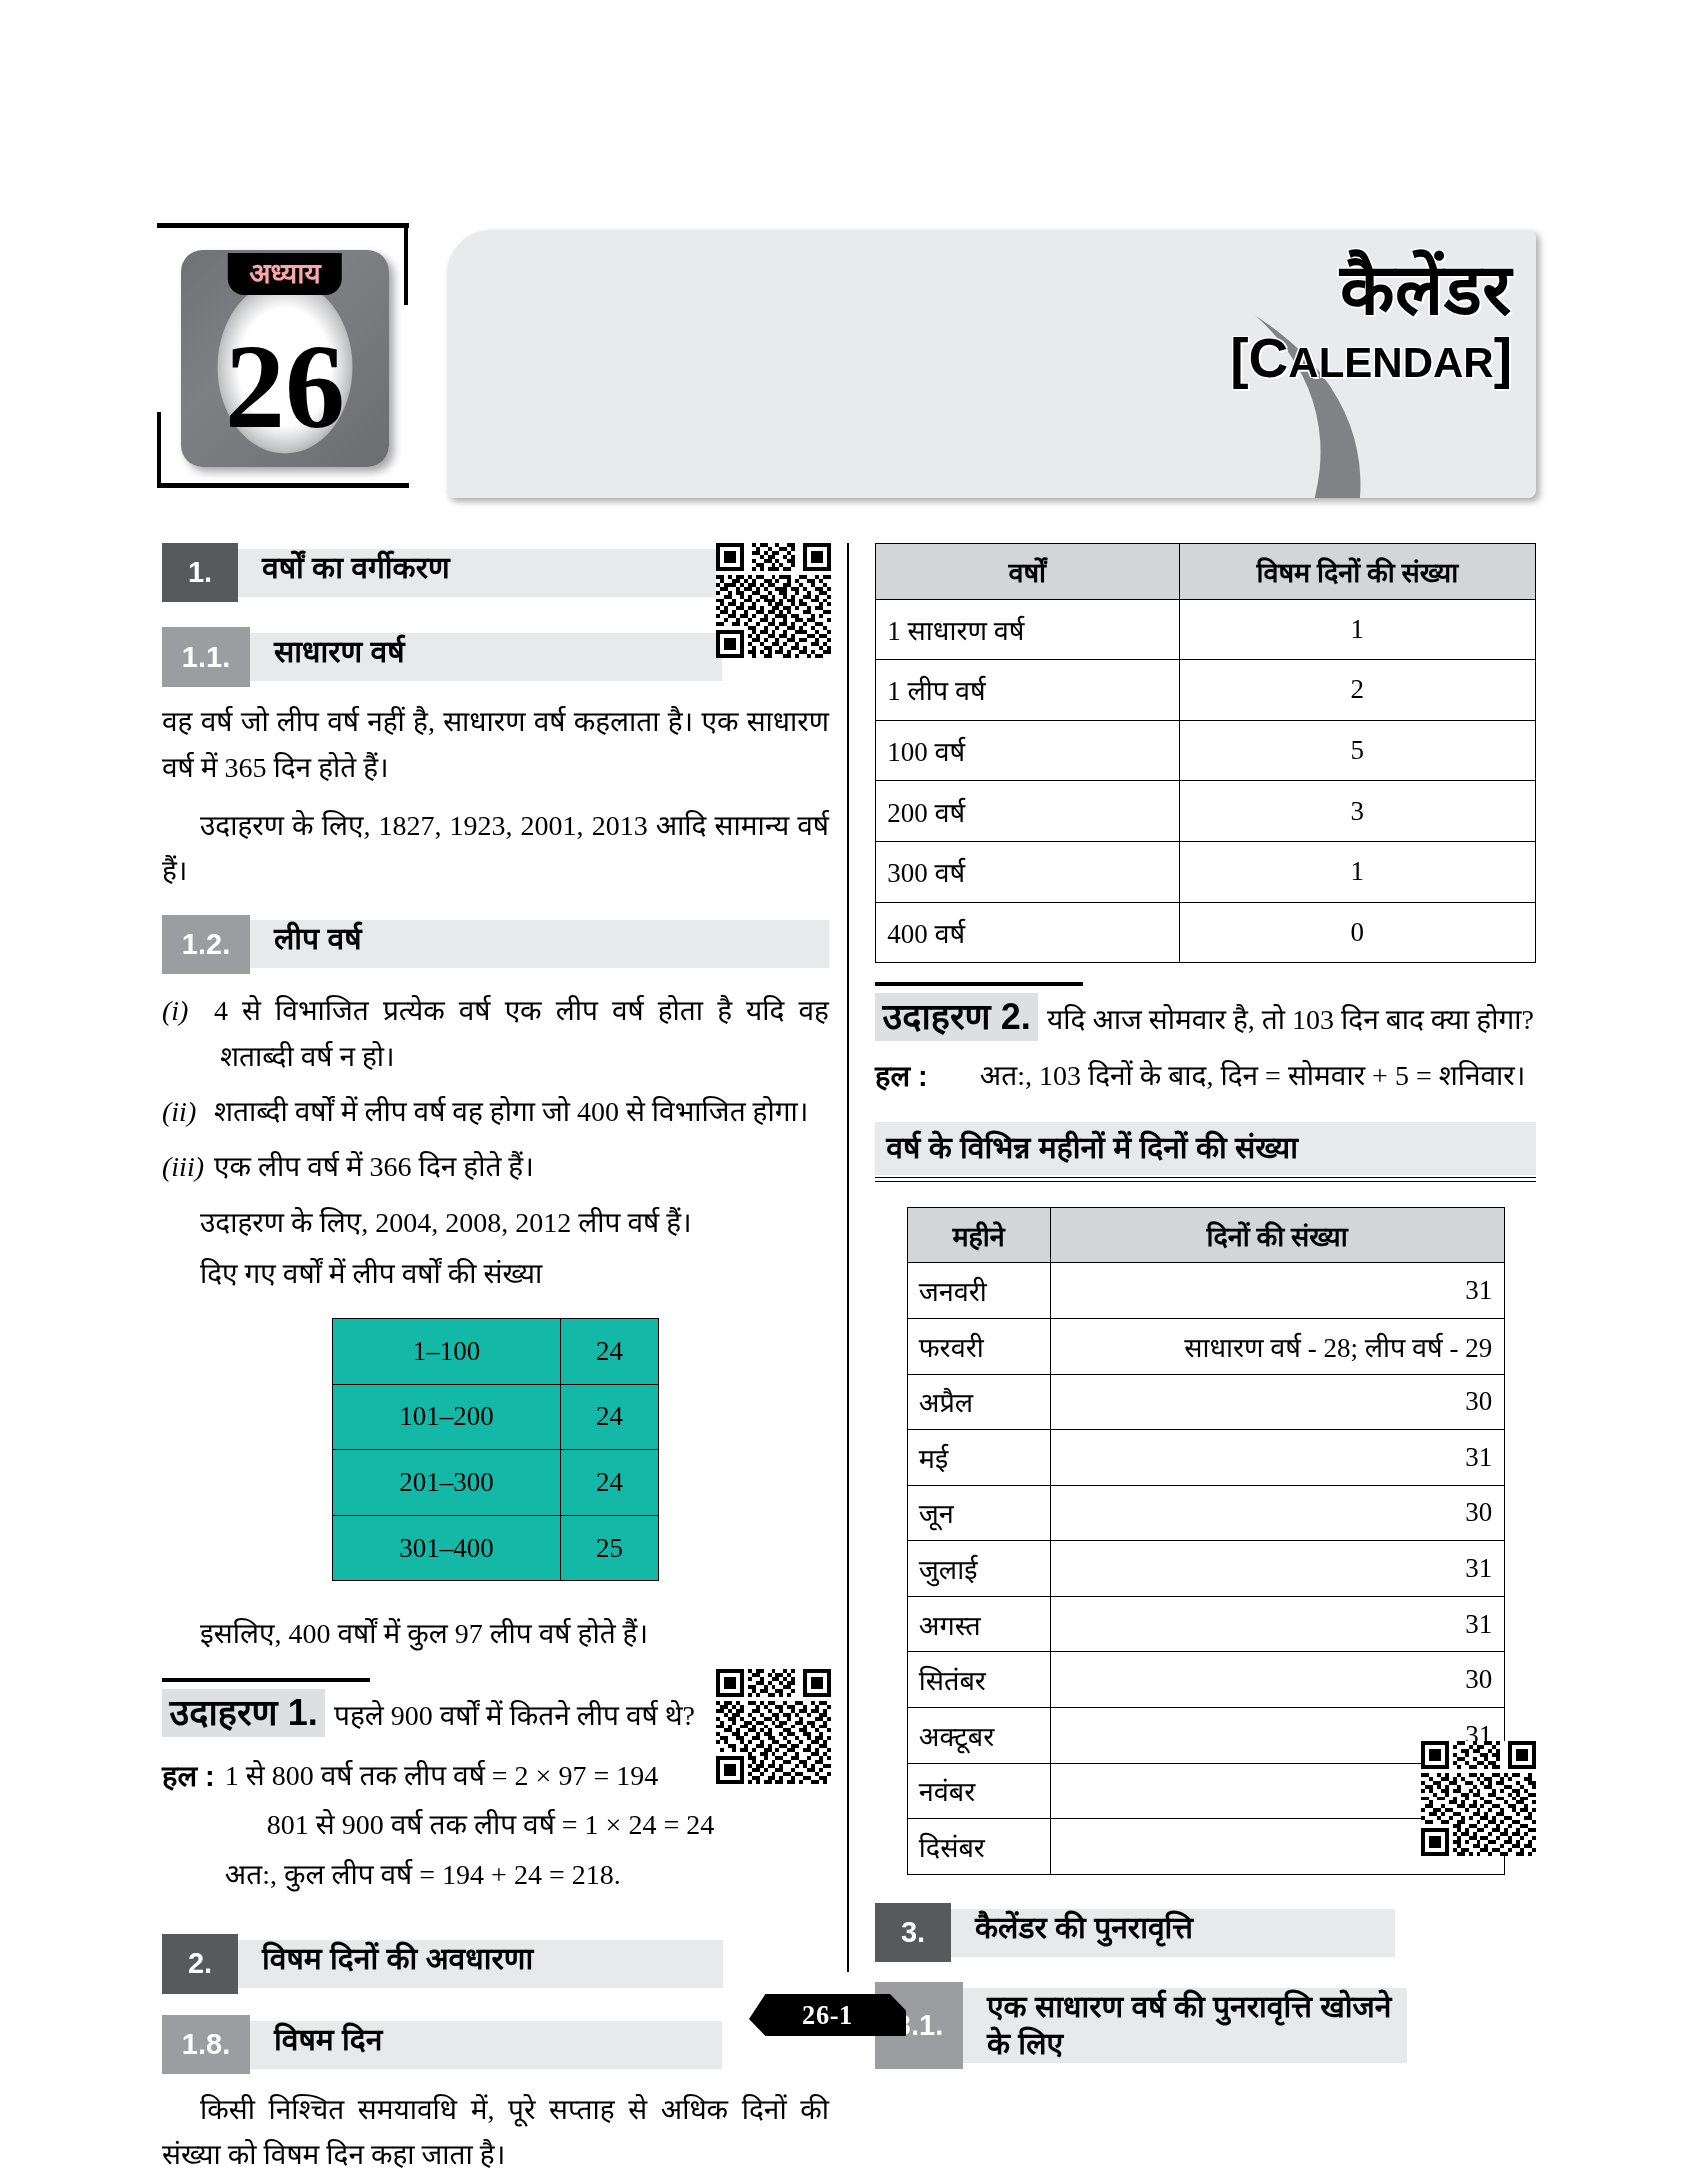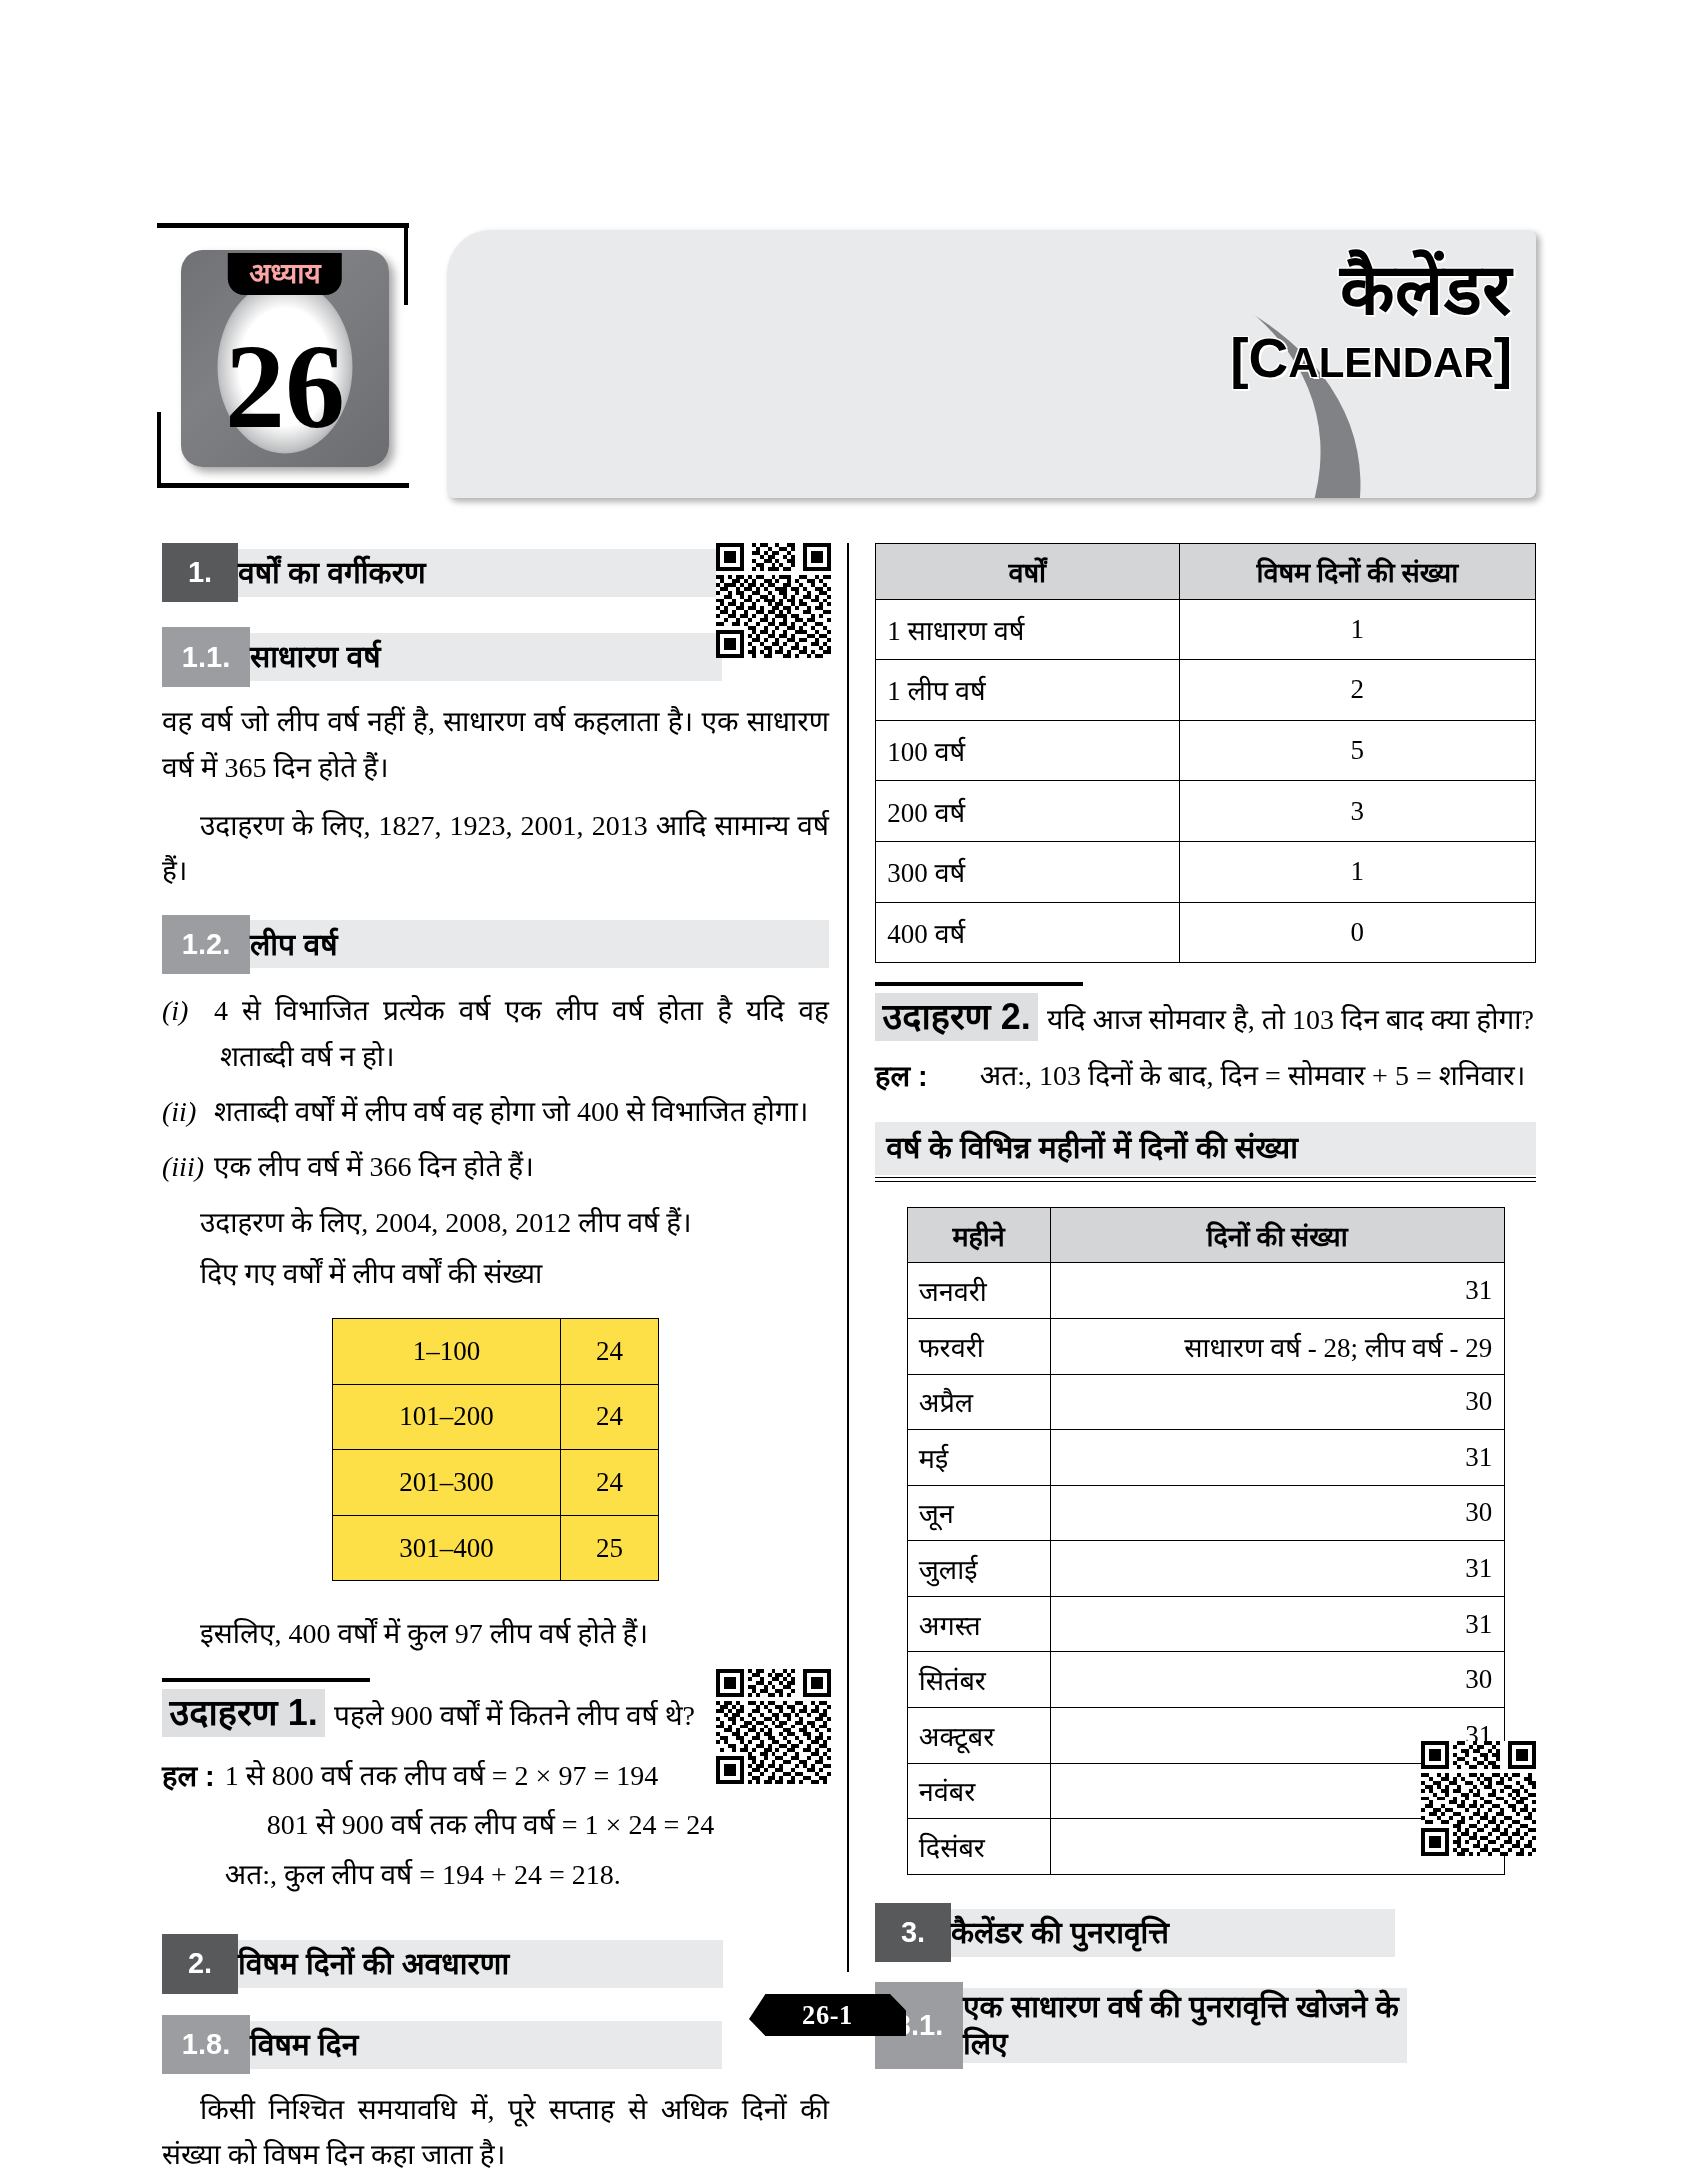--- a/index.html
+++ b/index.html
@@ -79,22 +79,22 @@
   
   .sec{position:relative;display:flex;align-items:stretch;margin:0;}
   .sec .numbox{
     width:76px;min-height:48px;background:#58595b;color:#fff;
     font-family:"Liberation Sans", sans-serif;font-weight:bold;font-size:29px;
     display:flex;align-items:center;justify-content:center;flex:none;
     box-sizing:border-box;
   }
   .sec.lvl2 .numbox{background:#9b9da0;width:88px;}
   .sec .bar{
-    flex:1;background:#e8e9ea;display:flex;align-items:center;
-    box-sizing:border-box;min-height:48px;
+    flex:1;background:#e8e9ea;display:flex;align-items:flex-start;
+    padding-left:24px;box-sizing:border-box;min-height:48px;
     margin-top:5.7px;margin-bottom:5.7px;
   }
   .sec .bar .txt{
     font-family:"Liberation Sans", sans-serif;font-weight:bold;font-size:30px;line-height:1.25;
   }
 
   
   p.body{font-size:28px;line-height:1.62;margin:12.6px 0 0 0;text-align:justify;}
   p.body.indent{text-indent:38px;}
   p.body.noind{text-indent:0;}
@@ -107,21 +107,21 @@
   ul.rlist li .mk{display:inline-block;width:52px;text-indent:0;font-style:italic;}
 
   
   table.tbl{border-collapse:collapse;border:1.9px solid #000;}
   table.tbl td,table.tbl th{
     border:1.3px solid #000;font-size:27px;padding:8.8px 11.3px;font-weight:normal;
   }
   table.tbl th{background:#d4d5d7;font-weight:bold;text-align:center;}
 
   .tbl-leap{width:327px;margin:21.4px auto 0 auto;}
-  .tbl-leap td{background:#fde047;text-align:center;height:47px;}
+  .tbl-leap td{background:#14b8a6;text-align:center;height:47px;}
 
   .tbl-odd{width:100%;}
   .tbl-odd td{height:42px;}
   .tbl-odd td.c1{text-align:left;width:46%;}
   .tbl-odd td.c2{text-align:center;}
 
   .tbl-months{width:598px;margin:25px auto 0 auto;}
   .tbl-months td{height:35px;}
   .tbl-months td.c1{text-align:left;width:24%;}
   .tbl-months td.c2{text-align:right;}

